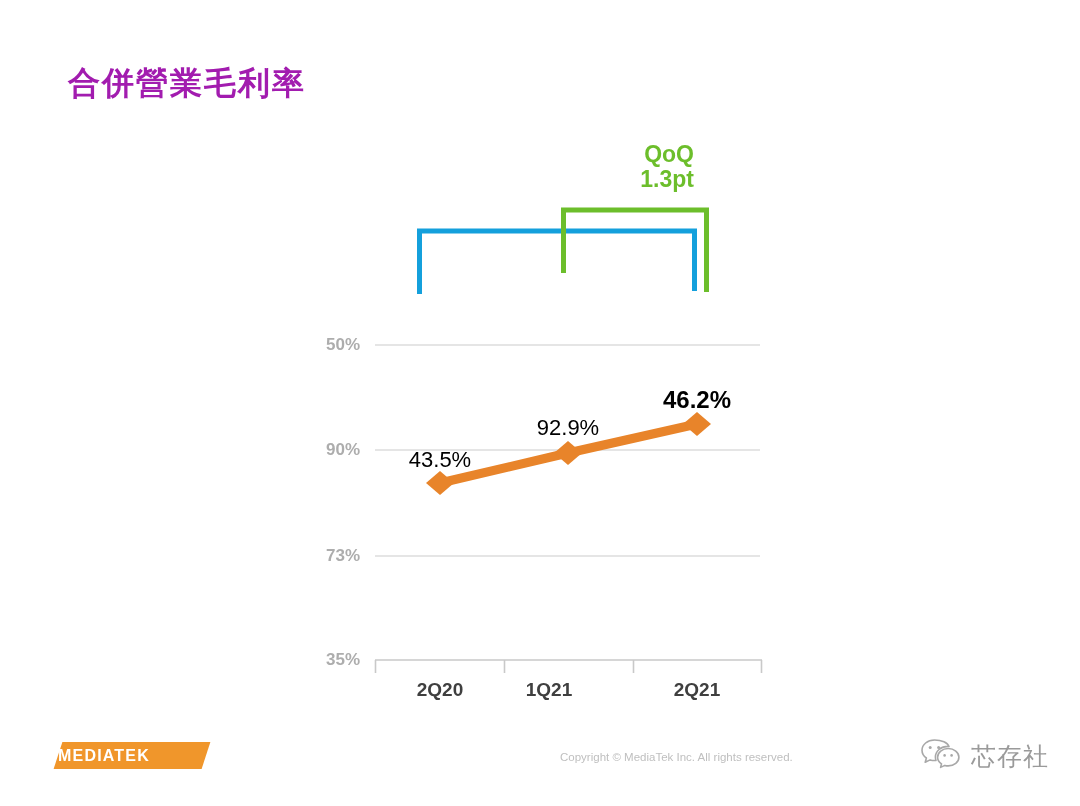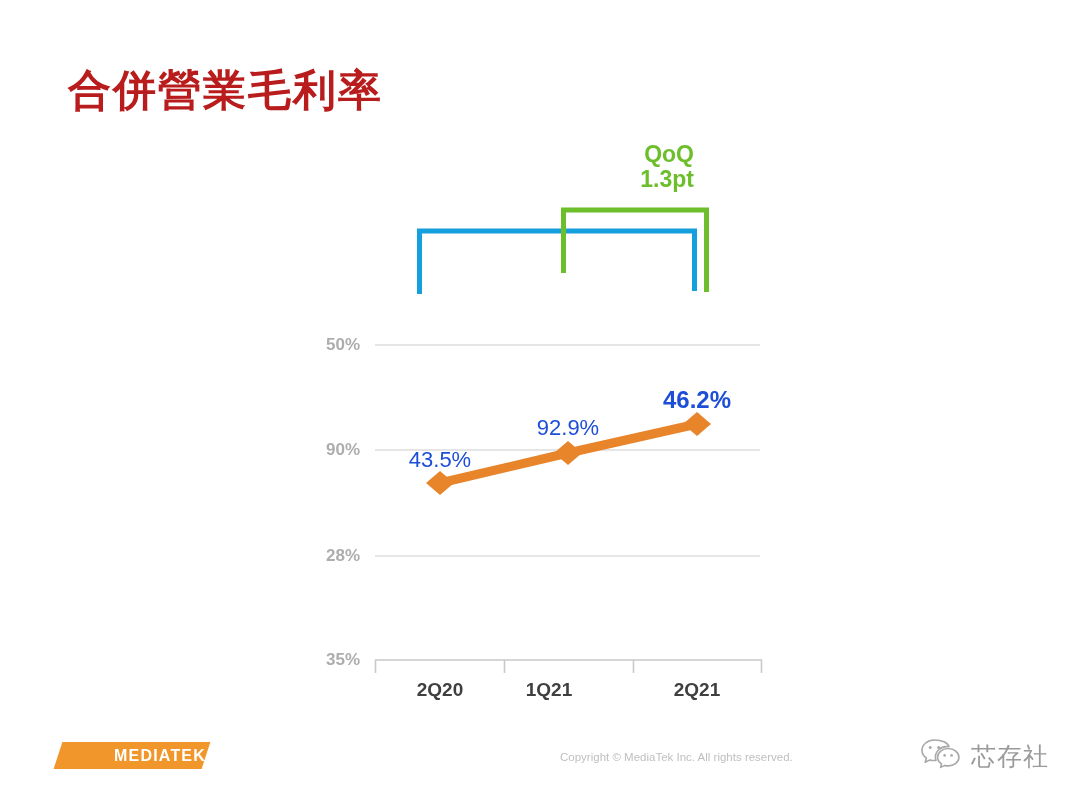--- a/index.html
+++ b/index.html
@@ -15,23 +15,23 @@
     font-family: "Liberation Sans", sans-serif;
     -webkit-font-smoothing: antialiased;
   }
 
   
   #slide-title {
     position: absolute;
     left: 68px;
     top: 62px;
     font-family: "DejaVu Serif", serif;
-    font-size: 43px;
-    font-weight: bold;
-    color: #b91c1c;
+    font-size: 32px;
+    font-weight: bold;
+    color: #a21caf;
     letter-spacing: 2px;
     white-space: nowrap;
   }
 
   
   #chart-area {
     position: absolute;
     left: 0;
     top: 0;
     width: 1080px;
@@ -88,21 +88,21 @@
     font-weight: bold;
     color: #3F3F3F;
     width: 130px;
   }
 
   
   .pt-label {
     position: absolute;
     text-align: center;
     white-space: nowrap;
-    color: #1d4ed8;
+    color: #000000;
   }
   #pt-label-0 { left: 390px; top: 447px; width: 100px; font-size: 22px; }
   #pt-label-1 { left: 518px; top: 415px; width: 100px; font-size: 22px; }
   #pt-label-2 { left: 645px; top: 386px; width: 104px; font-size: 24px; font-weight: bold; }
 
   
   #mediatek-logo {
     position: absolute;
     left: 58px;
     top: 742px;
@@ -111,21 +111,21 @@
     background: #F0962B;
     transform: skewX(-18deg);
   }
   #mediatek-logo-text {
     position: absolute;
     left: 58px;
     top: 742px;
     width: 148px;
     height: 27px;
     line-height: 27px;
-    text-align: right;
+    text-align: left;
     color: #ffffff;
     font-size: 16px;
     font-weight: bold;
     letter-spacing: 1.2px;
   }
   #copyright {
     position: absolute;
     left: 560px;
     top: 751px;
     width: 320px;
@@ -193,21 +193,21 @@
     </g>
   </svg>
 
   <div class="y-tick-wrap" style="top:345px">
     <div class="y-tick">50%</div>
   </div>
   <div class="y-tick-wrap" style="top:450px">
     <div class="y-tick">90%</div>
   </div>
   <div class="y-tick-wrap" style="top:556px">
-    <div class="y-tick">28%</div>
+    <div class="y-tick">73%</div>
   </div>
   <div class="y-tick-wrap" style="top:660px">
     <div class="y-tick">35%</div>
   </div>
 
   <div class="x-tick" style="left:375px; top:679px;">2Q20</div>
   <div class="x-tick" style="left:484px; top:679px;">1Q21</div>
   <div class="x-tick" style="left:632px; top:679px;">2Q21</div>
 
   <div class="pt-label" id="pt-label-0">43.5%</div>

